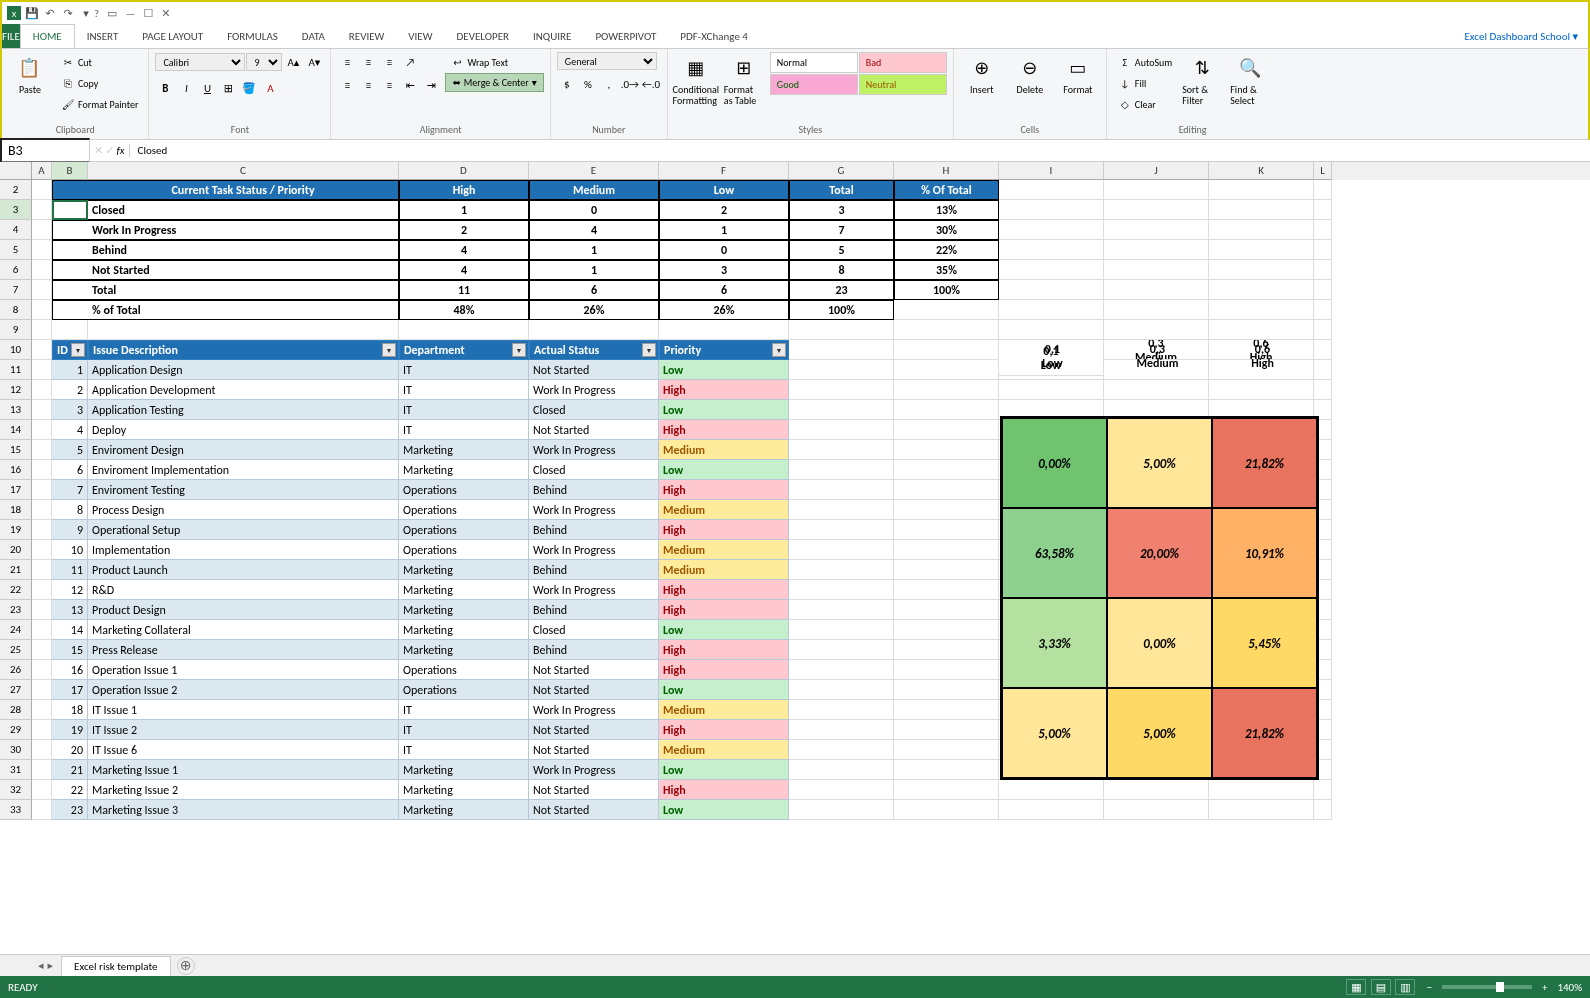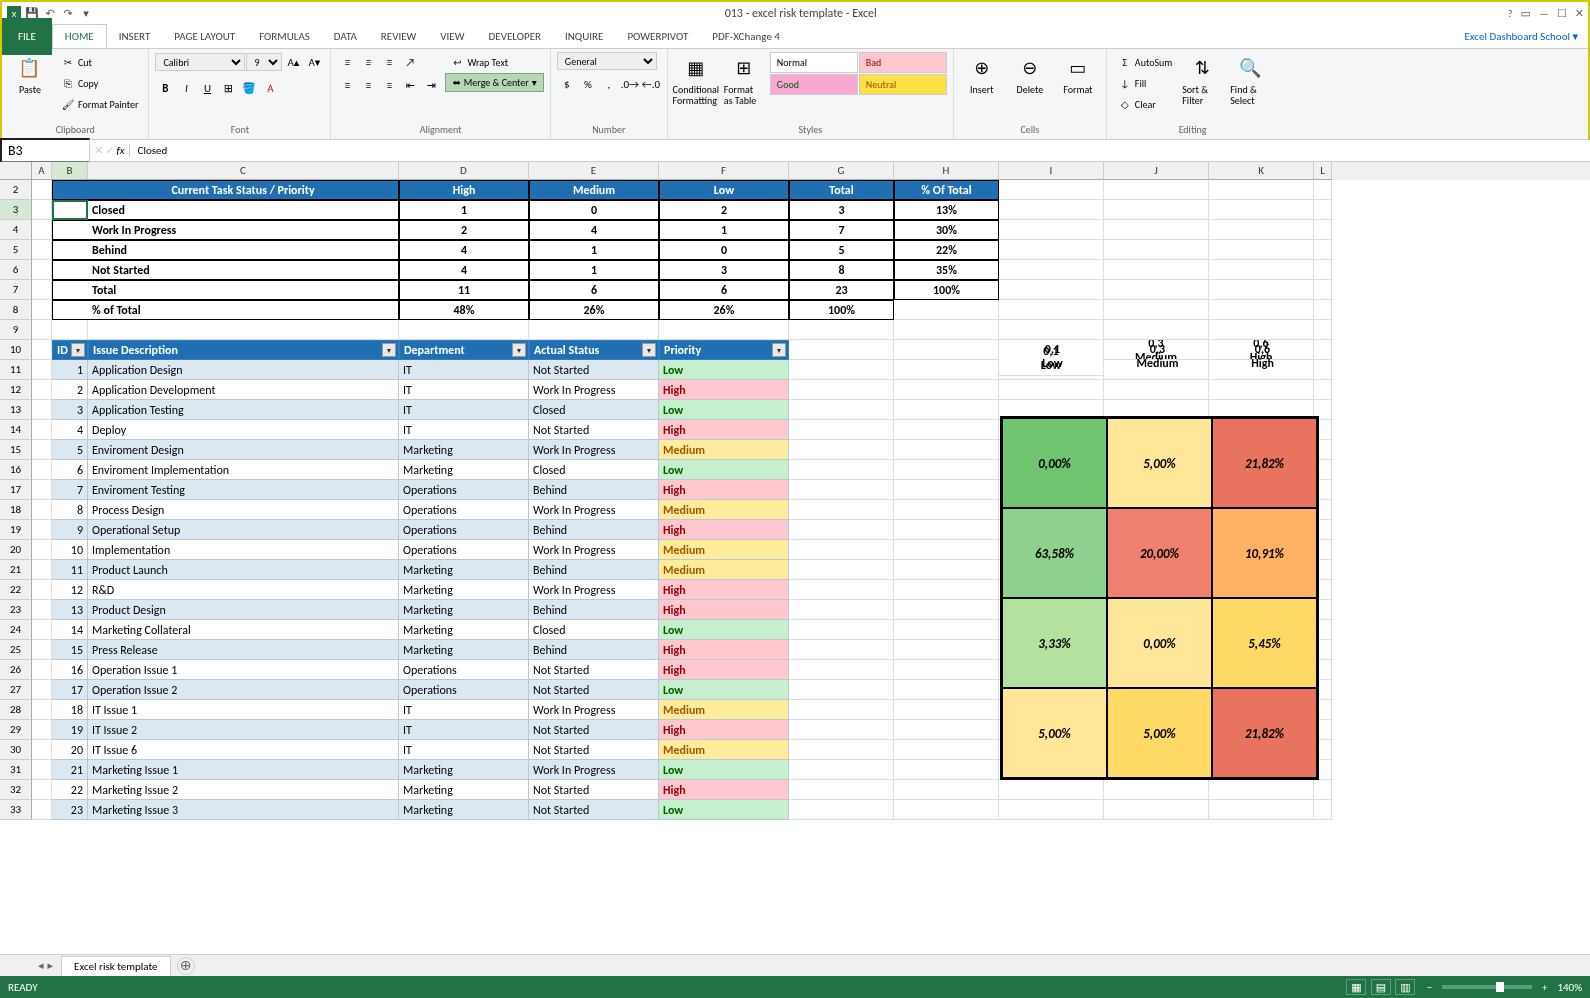--- a/index.html
+++ b/index.html
@@ -6,21 +6,21 @@
 body { background: #fff; font-size: 11px; overflow: hidden; }
 
 .titlebar { height: 24px; background: #fff; border: 2px solid #d4c900; border-bottom: none; display: flex; align-items: center; padding: 0 4px; }
 .titlebar .qat { display: flex; gap: 2px; align-items: center; }
 .titlebar .qat-icon { width: 16px; height: 16px; display: flex; align-items: center; justify-content: center; color: #555; }
 .titlebar .title { flex: 1; text-align: center; color: #444; font-size: 12px; }
 .titlebar .win-controls { display: flex; gap: 8px; color: #666; }
 .titlebar .win-controls span { cursor: pointer; }
 
 .ribbon-tabs { height: 24px; background: #fff; border-left: 2px solid #d4c900; border-right: 2px solid #d4c900; display: flex; align-items: center; }
-.ribbon-tabs .file-tab { background: #217346; color: #fff; padding: 4px 16px; height: 37px; display: flex; align-items: center; }
+.ribbon-tabs .file-tab { background: #217346; color: #fff; padding: 4px 0; height: 24px; display: flex; align-items: center; }
 .ribbon-tabs .tab { padding: 4px 12px; color: #444; cursor: pointer; height: 24px; display: flex; align-items: center; }
 .ribbon-tabs .tab.active { border: 1px solid #ccc; border-bottom: none; color: #217346; font-weight: 500; }
 .ribbon-tabs .right-link { margin-left: auto; margin-right: 10px; color: #0066cc; }
 
 .ribbon { height: 92px; background: #f5f6f7; border: 1px solid #ccc; border-left: 2px solid #d4c900; border-right: 2px solid #d4c900; display: flex; font-size: 11px; }
 .ribbon-group { border-right: 1px solid #ddd; padding: 3px 6px; display: flex; flex-direction: column; justify-content: space-between; }
 .ribbon-group-label { text-align: center; color: #666; font-size: 10px; margin-top: 2px; }
 .ribbon-group-content { display: flex; gap: 4px; align-items: flex-start; flex: 1; }
 
 .big-btn { display: flex; flex-direction: column; align-items: center; width: 44px; padding: 2px; }
@@ -33,21 +33,21 @@
 .font-select { border: 1px solid #ccc; font-size: 10px; padding: 1px 3px; height: 18px; }
 .toolbar-row { display: flex; gap: 1px; align-items: center; margin-bottom: 2px; }
 .toolbar-btn { width: 20px; height: 20px; display: flex; align-items: center; justify-content: center; border: 1px solid transparent; cursor: pointer; font-size: 11px; }
 .merge-btn { background: #b8d7b8; border: 1px solid #7ba97b; padding: 2px 6px; display: flex; align-items: center; gap: 3px; font-size: 10px; }
 
 .style-gallery { display: grid; grid-template-columns: repeat(2, 88px); gap: 1px; }
 .style-cell { border: 1px solid #ccc; padding: 3px 6px; font-size: 10px; text-align: left; }
 .style-normal { background: #fff; }
 .style-bad { background: #ffc7ce; color: #9c0006; }
 .style-good { background: #f9a8d4; color: #006100; }
-.style-neutral { background: #fde047; color: #9c5700; }
+.style-neutral { background: #bef264; color: #9c5700; }
 
 .formula-bar { height: 22px; border-bottom: 1px solid #ccc; display: flex; align-items: center; background: #fff; }
 .name-box { width: 90px; border-right: 1px solid #ccc; padding: 2px 6px; font-size: 14px; }
 .formula-btns { display: flex; gap: 2px; padding: 0 4px; border-right: 1px solid #ccc; }
 .formula-input { flex: 1; padding: 2px 8px; font-size: 11px; }
 
 .sheet-area { position: relative; overflow: auto; }
 .col-headers { display: flex; height: 18px; background: #f0f0f0; position: sticky; top: 0; }
 .col-header { border-right: 1px solid #ccc; border-bottom: 1px solid #aaa; text-align: center; font-size: 11px; color: #333; display: flex; align-items: center; justify-content: center; }
 .col-header.selected { background: #d4e8d4; }
@@ -121,21 +121,20 @@
         <svg width="14" height="14" viewBox="0 0 16 16">
           <rect width="16" height="16" fill="#217346"></rect>
           <text x="8" y="12" font-size="10" fill="#fff" text-anchor="middle">X</text>
         </svg>
       </span>
     <span class="qat-icon">💾</span>
     <span class="qat-icon">↶</span>
     <span class="qat-icon">↷</span>
     <span class="qat-icon">▾</span>
   </div>
-  <div class="title">013 - excel risk template - Excel</div>
   <div class="win-controls">
     <span>?</span>
     <span>▭</span>
     <span>—</span>
     <span>☐</span>
     <span>✕</span>
   </div>
 </div>
 
 <div class="ribbon-tabs">

